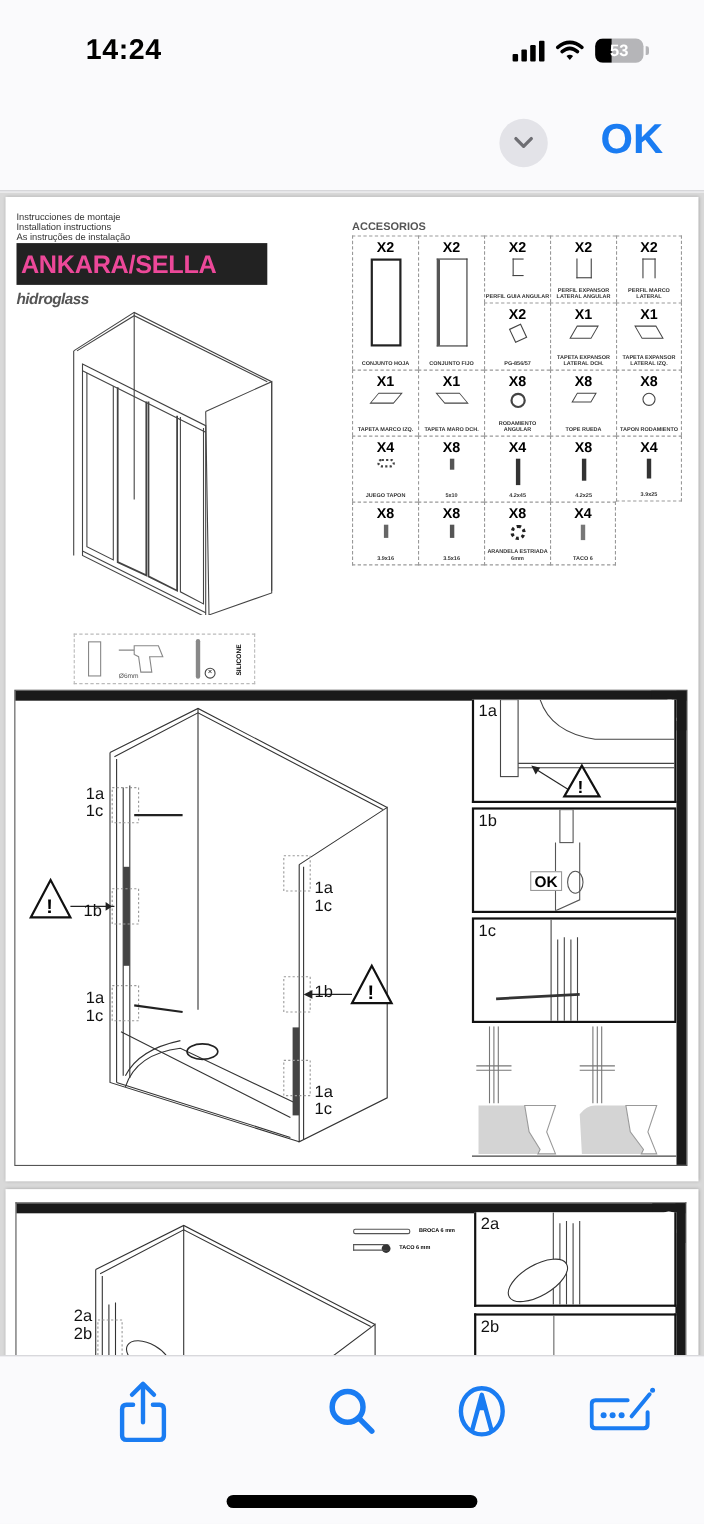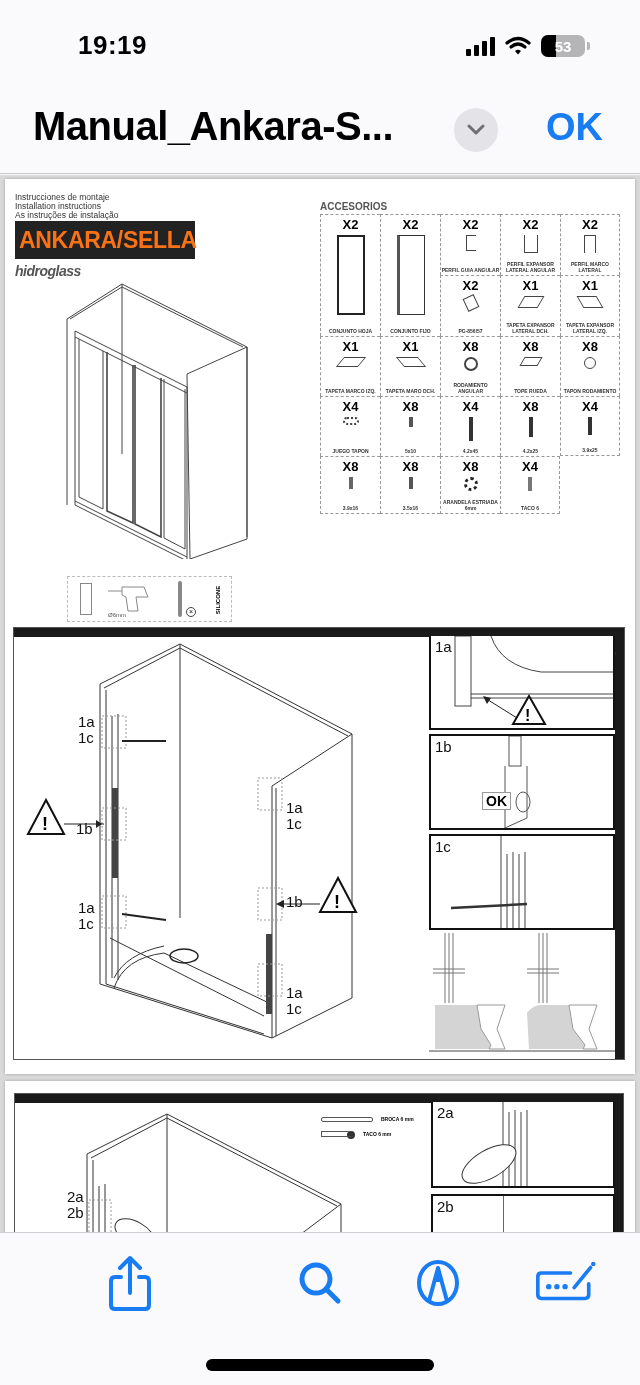--- a/index.html
+++ b/index.html
@@ -23,21 +23,21 @@
   .title-chevron { position: absolute; left: 454px; top: 18px; width: 44px; height: 44px; border-radius: 50%; background: #e3e3e8; display: flex; align-items: center; justify-content: center; }
   .ok-button { position: absolute; left: 546px; top: 16px; font-size: 38px; font-weight: bold; color: #1a7cf2; background: none; border: none; font-family: "Liberation Sans", sans-serif; }
 
   
   .viewport { position: absolute; top: 175px; left: 0; width: 640px; height: 1057px; background: #d9d9d9; overflow: hidden; }
   .page { position: absolute; left: 5px; width: 630px; background: #fff; box-shadow: 0 0 3px rgba(0,0,0,0.25); }
   .page1 { top: 4px; height: 895px; }
   .page2 { top: 906px; height: 200px; }
 
   .intro-lines { position: absolute; left: 10px; top: 14px; font-size: 8.5px; color: #333; line-height: 9px; }
-  .product-banner { position: absolute; left: 10px; top: 42px; width: 180px; height: 38px; background: #222; color: #f97316; font-size: 23px; font-weight: bold; padding: 6px 12px 0 4px; letter-spacing: -0.3px; }
+  .product-banner { position: absolute; left: 10px; top: 42px; width: 228px; height: 38px; background: #222; color: #ec4899; font-size: 23px; font-weight: bold; padding: 6px 12px 0 4px; letter-spacing: -0.3px; }
   .brand-logo { position: absolute; left: 10px; top: 84px; font-size: 14px; color: #555; font-weight: bold; letter-spacing: -0.5px; font-style: italic; }
 
   .accessories { position: absolute; left: 315px; top: 22px; width: 300px; }
   .acc-title { font-size: 10px; font-weight: bold; color: #555; margin-bottom: 2px; }
   .acc-grid { position: relative; width: 300px; height: 300px; }
   .acc-cell { position: absolute; border-left: 1px dashed #999; border-top: 1px dashed #999; text-align: center; }
   .acc-qty { font-size: 13px; font-weight: bold; margin-top: 2px; }
   .acc-label { position: absolute; bottom: 2px; left: 0; right: 0; font-size: 5px; font-weight: bold; color: #333; line-height: 6px; }
   .acc-icon { margin: 3px auto 0; }
 
@@ -53,21 +53,21 @@
 
   
   .toolbar { position: absolute; top: 1232px; left: 0; width: 640px; height: 153px; background: #fafafc; border-top: 1px solid #d0d0d4; }
   .tool-btn { position: absolute; top: 20px; width: 60px; height: 60px; display: flex; align-items: center; justify-content: center; }
   .home-indicator { position: absolute; left: 206px; top: 126px; width: 228px; height: 12px; background: #000; border-radius: 6px; }
 </style>
 </head>
 <body>
 
 <div class="status-bar">
-  <div class="status-time">19:19</div>
+  <div class="status-time">14:24</div>
   <div class="status-icons">
     <div class="signal">
       <span style="height:7px"></span>
         <span style="height:11px"></span>
         <span style="height:15px"></span>
         <span style="height:19px"></span>
     </div>
     <svg width="26" height="20" viewBox="0 0 26 20">
       <path d="M2 7 Q13 -2 24 7" stroke="#000" stroke-width="3.2" fill="none" stroke-linecap="round"></path>
       <path d="M6 11 Q13 5 20 11" stroke="#000" stroke-width="3.2" fill="none" stroke-linecap="round"></path>
@@ -77,21 +77,20 @@
       <div class="battery">
         <div class="fill"></div>
         <span class="pct">53</span>
       </div>
       <div class="battery-nub" style="margin-left:2px"></div>
     </div>
   </div>
 </div>
 
 <div class="nav-bar">
-  <div class="doc-title">Manual_Ankara-S...</div>
   <div class="title-chevron">
     <svg width="20" height="12" viewBox="0 0 20 12">
       <path d="M3 2 L10 9 L17 2" stroke="#6e6e73" stroke-width="3" fill="none" stroke-linecap="round" stroke-linejoin="round"></path>
     </svg>
   </div>
   <button class="ok-button">OK</button>
 </div>
 
 <div class="viewport">
 

